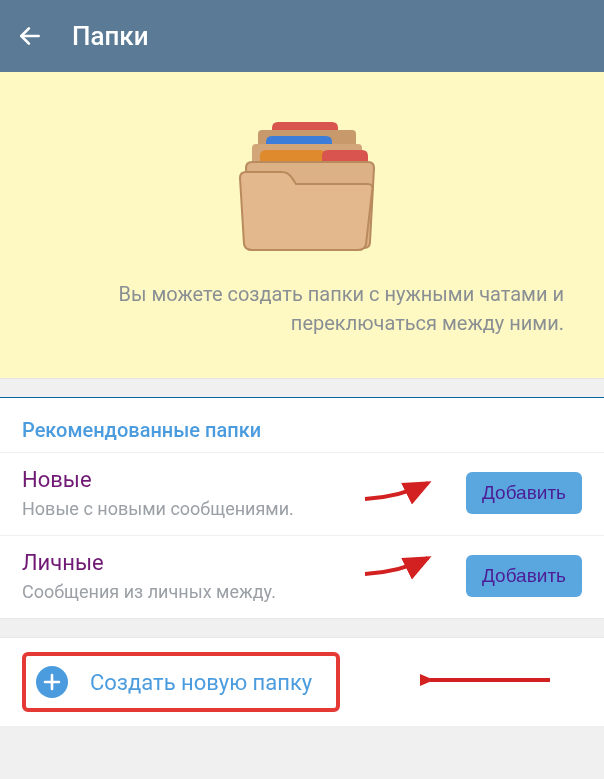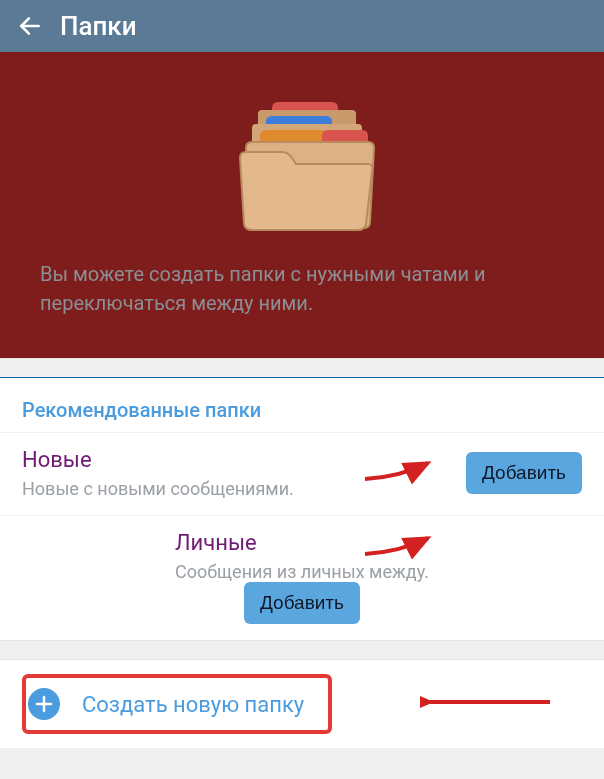--- a/index.html
+++ b/index.html
@@ -5,43 +5,43 @@
   * { margin: 0; padding: 0; box-sizing: border-box; }
   body {
     font-family: -apple-system, BlinkMacSystemFont, "Segoe UI", Roboto, Arial, sans-serif;
     background: #f0f0f0;
     width: 604px;
     height: 779px;
     overflow: hidden;
   }
   .header {
     background: #5a7a95;
-    height: 52px;
+    height: 72px;
     display: flex;
     align-items: center;
     padding: 0 16px;
-    gap: 16px;
+    gap: 28px;
   }
   .back-arrow {
     width: 28px;
     height: 28px;
     display: flex;
     align-items: center;
     justify-content: center;
     cursor: pointer;
   }
   .header-title {
     color: #fff;
     font-size: 26px;
     font-weight: 500;
   }
   .hero {
-    background: #7f1d1d;
+    background: #fef9c3;
     padding: 30px 30px 40px;
-    text-align: left;
+    text-align: right;
     border-bottom: 1px solid #e6e6e6;
   }
   .folder-illustration {
     margin: 6px auto 22px;
     width: 160px;
     height: 150px;
     display: flex;
     align-items: center;
     justify-content: center;
   }
@@ -75,41 +75,41 @@
     color: #701a75;
     font-size: 22px;
     margin-bottom: 6px;
   }
   .row-sub {
     color: #9aa0a6;
     font-size: 18px;
   }
   .add-btn {
     background: #5aa7e0;
-    color: #0f172a;
+    color: #4c1d95;
     border: none;
     border-radius: 6px;
     padding: 10px 16px;
     font-size: 19px;
     cursor: pointer;
   }
   .create-wrap {
     background: #fff;
     margin-top: 18px;
     border-top: 1px solid #e6e6e6;
     padding: 14px 22px;
     position: relative;
   }
   .create-btn-outline {
     border: 4px solid #e53935;
     border-radius: 6px;
     display: inline-flex;
     align-items: center;
     gap: 22px;
-    padding: 10px 24px 10px 2px;
+    padding: 10px 24px 10px 10px;
     cursor: pointer;
   }
   .plus-circle {
     width: 32px;
     height: 32px;
     border-radius: 50%;
     background: #4b9cde;
     display: flex;
     align-items: center;
     justify-content: center;
@@ -173,21 +173,21 @@
     <svg class="arrow-annot" style="left:360px; top:22px;" width="80" height="30" viewBox="0 0 80 30">
       <defs>
           <marker id="ah1" markerWidth="8" markerHeight="8" refX="6" refY="3" orient="auto">
             <path d="M0,0 L7,3 L0,6 Z" fill="#d32020"></path>
           </marker>
         </defs>
       <path d="M 5 24 Q 40 22 68 8" stroke="#d32020" stroke-width="4" fill="none" marker-end="url(#ah1)"></path>
     </svg>
   </div>
 
-  <div class="row" style="position:relative;flex-direction:column;">
+  <div class="row" style="position:relative;">
     <div class="row-left">
       <div class="row-title">Личные</div>
       <div class="row-sub">Сообщения из личных между.</div>
     </div>
     <button class="add-btn">Добавить</button>
     <svg class="arrow-annot" style="left:360px; top:14px;" width="80" height="30" viewBox="0 0 80 30">
       <defs>
           <marker id="ah2" markerWidth="8" markerHeight="8" refX="6" refY="3" orient="auto">
             <path d="M0,0 L7,3 L0,6 Z" fill="#d32020"></path>
           </marker>

